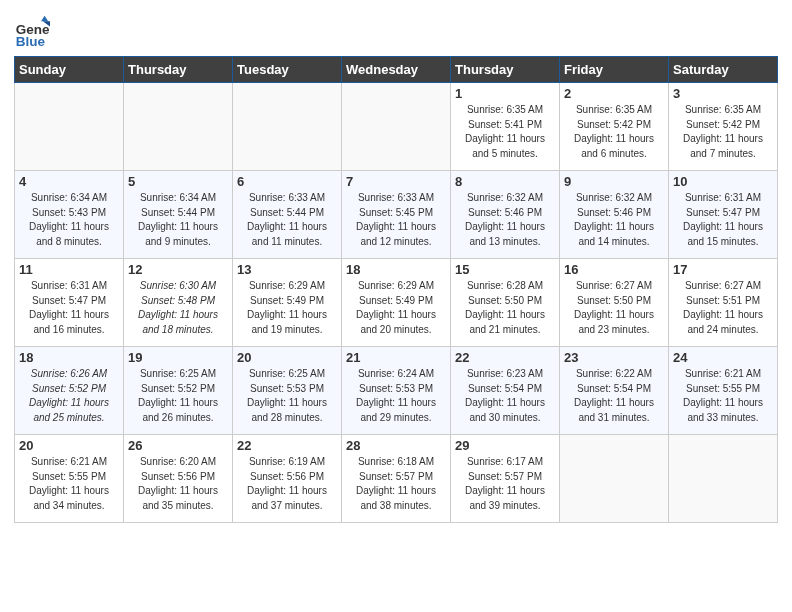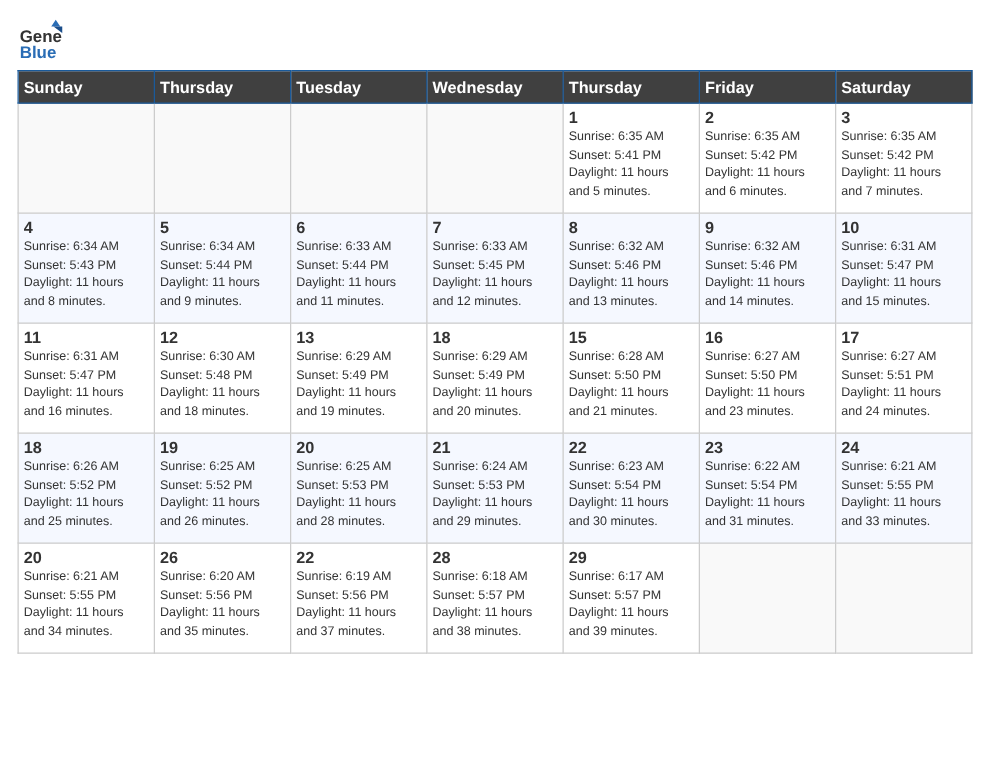--- a/index.html
+++ b/index.html
@@ -75,20 +75,21 @@
     .day-number {
       font-size: 13px;
       font-weight: bold;
       color: #333;
       margin-bottom: 2px;
     }
     .day-info {
       font-size: 10px;
       color: #333;
       line-height: 1.45;
+      text-align: center;
     }
     tr:nth-child(even) td {
       background: #f5f8ff;
     }
     tr:nth-child(even) td.empty {
       background: #f0f0f0;
     }
   </style>
 </head>
 <body>
@@ -203,21 +204,21 @@
         <tr>
           <td>
             <div class="day-number">11</div>
             <div class="day-info" style="white-space: pre-line;">Sunrise: 6:31 AM
 Sunset: 5:47 PM
 Daylight: 11 hours
 and 16 minutes.</div>
           </td>
           <td>
             <div class="day-number">12</div>
-            <div class="day-info" style="white-space: pre-line;">Sunrise: 6:30 AM
+            <div class="day-info" style="white-space: pre-line; font-style: italic;">Sunrise: 6:30 AM
 Sunset: 5:48 PM
 Daylight: 11 hours
 and 18 minutes.</div>
           </td>
           <td>
             <div class="day-number">13</div>
             <div class="day-info" style="white-space: pre-line;">Sunrise: 6:29 AM
 Sunset: 5:49 PM
 Daylight: 11 hours
 and 19 minutes.</div>
@@ -247,21 +248,21 @@
             <div class="day-number">17</div>
             <div class="day-info" style="white-space: pre-line;">Sunrise: 6:27 AM
 Sunset: 5:51 PM
 Daylight: 11 hours
 and 24 minutes.</div>
           </td>
         </tr>
         <tr>
           <td>
             <div class="day-number">18</div>
-            <div class="day-info" style="white-space: pre-line;">Sunrise: 6:26 AM
+            <div class="day-info" style="white-space: pre-line; font-style: italic;">Sunrise: 6:26 AM
 Sunset: 5:52 PM
 Daylight: 11 hours
 and 25 minutes.</div>
           </td>
           <td>
             <div class="day-number">19</div>
             <div class="day-info" style="white-space: pre-line;">Sunrise: 6:25 AM
 Sunset: 5:52 PM
 Daylight: 11 hours
 and 26 minutes.</div>

